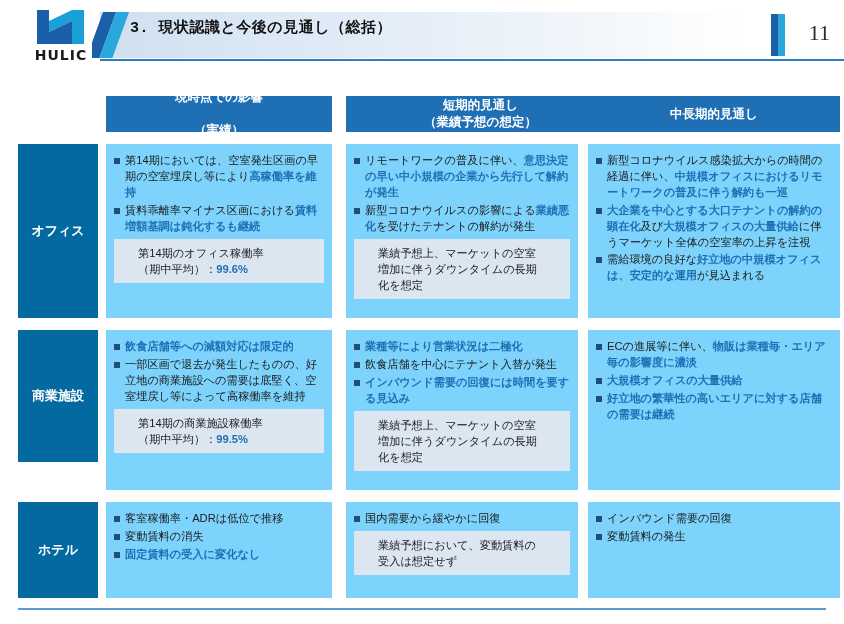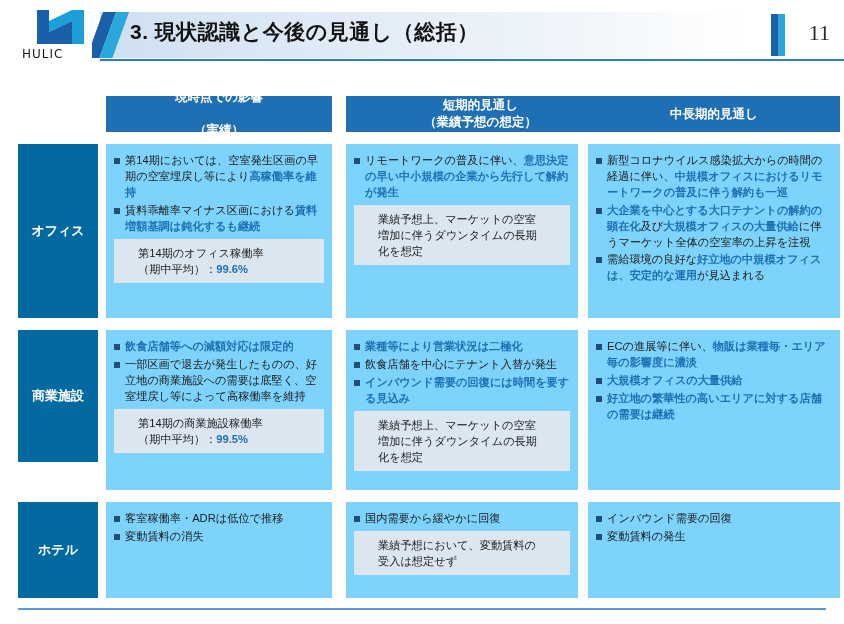--- a/index.html
+++ b/index.html
@@ -28,23 +28,23 @@
   }
   .logo-mark {
     position: absolute;
     left: 14px; top: 0;
     width: 50px; height: 38px;
   }
   .logo-text {
     position: absolute;
     left: 0; top: 39px;
     width: 78px;
-    text-align: left;
-    font-size: 12px;
-    font-weight: normal;
+    text-align: center;
+    font-size: 14px;
+    font-weight: bold;
     letter-spacing: 1px;
     color: #1a1a1a;
     font-family: "DejaVu Sans", sans-serif;
   }
 
   .title-band {
     position: absolute;
     left: 100px; top: 12px;
     width: 640px; height: 46px;
     background: linear-gradient(to right, #cfe0f0 0%, #dfeaf6 35%, #eef4fa 70%, #ffffff 100%);
@@ -60,24 +60,25 @@
     display: block;
     width: 13px; height: 70px;
     top: -10px;
     transform: skewX(-20deg);
   }
   .chev-a { left: 2px;  background: #1b5fa8; }
   .chev-b { left: 15px; background: #2aa8dc; }
   .title-text {
     position: absolute;
     left: 130px; top: 18px;
-    font-size: 21px;
+    font-size: 15px;
     font-weight: bold;
     color: #121212;
     letter-spacing: 0.5px;
+    font-family: Liberation Mono, monospace;
   }
   .title-rule {
     position: absolute;
     left: 100px; top: 59px;
     width: 744px; height: 2px;
     background: #2e7cc4;
   }
   .pageno-bar {
     position: absolute;
     right: 58px; top: 14px;
@@ -231,20 +232,21 @@
 <div class="cell r1 c1">
     <ul class="bullets">
       <li><span>第14期においては、空室発生区画の早期の空室埋戻し等により</span><span class="hl">高稼働率を維持</span></li>
       <li><span>賃料乖離率マイナス区画における</span><span class="hl">賃料増額基調は鈍化するも継続</span></li>
     </ul>
     <div class="note"><span>第14期のオフィス稼働率</span><br><span>（期中平均）：</span><span class="pct">99.6%</span></div>
   </div>
 <div class="cell r1 c2">
     <ul class="bullets">
       <li><span>リモートワークの普及に伴い、</span><span class="hl">意思決定の早い中小規模の企業から先行して解約が発生</span></li>
+      <li><span>新型コロナウイルスの影響による</span><span class="hl">業績悪化</span><span>を受けたテナントの解約が発生</span></li>
     </ul>
     <div class="note"><span>業績予想上、マーケットの空室増加に伴うダウンタイムの長期化を想定</span></div>
   </div>
 <div class="cell r1 c3">
     <ul class="bullets">
       <li><span>新型コロナウイルス感染拡大からの時間の経過に伴い、</span><span class="hl">中規模オフィスにおけるリモートワークの普及に伴う解約も一巡</span></li>
       <li><span class="hl">大企業を中心とする大口テナントの解約の顕在化</span><span>及び</span><span class="hl">大規模オフィスの大量供給</span><span>に伴うマーケット全体の空室率の上昇を注視</span></li>
       <li><span>需給環境の良好な</span><span class="hl">好立地の中規模オフィスは、安定的な運用</span><span>が見込まれる</span></li>
     </ul>
   </div>
@@ -267,20 +269,21 @@
     <ul class="bullets">
       <li><span>ECの進展等に伴い、</span><span class="hl">物販は業種毎・エリア毎の影響度に濃淡</span></li>
       <li><span class="hl">大規模オフィスの大量供給</span></li>
       <li><span class="hl">好立地の繁華性の高いエリアに対する店舗の需要は継続</span></li>
     </ul>
   </div>
 <div class="cell r3 c1">
     <ul class="bullets">
       <li><span>客室稼働率・ADRは低位で推移</span></li>
       <li><span>変動賃料の消失</span></li>
+      <li><span class="hl">固定賃料の受入に変化なし</span></li>
     </ul>
   </div>
 <div class="cell r3 c2">
     <ul class="bullets">
       <li><span>国内需要から緩やかに回復</span></li>
     </ul>
     <div class="note"><span>業績予想において、変動賃料の受入は想定せず</span></div>
   </div>
 <div class="cell r3 c3">
     <ul class="bullets">

